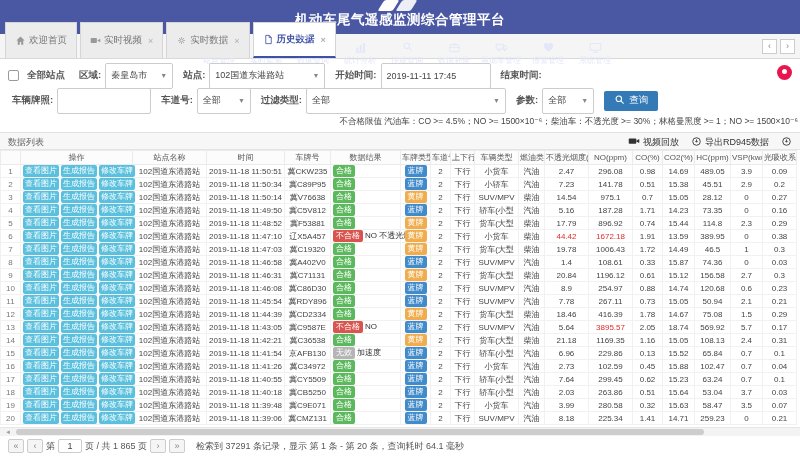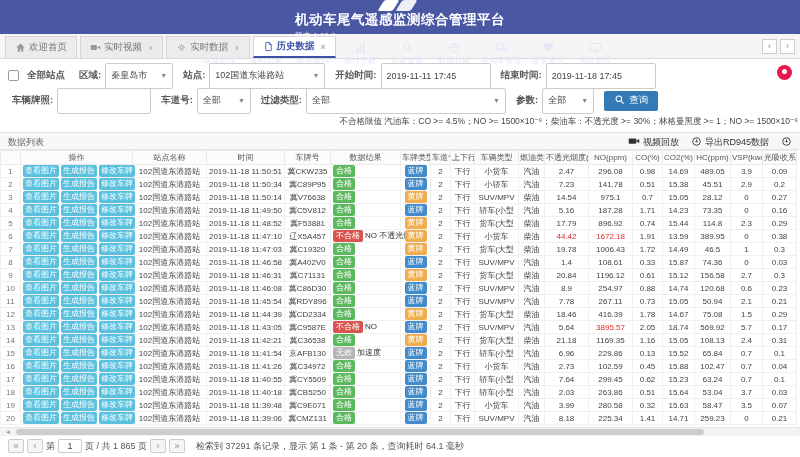--- a/index.html
+++ b/index.html
@@ -16,21 +16,21 @@
   .nav { display:flex; margin-left:14px; }
   .nav-item { width:47px; text-align:center; font-size:8px; color:#e3e7f7; cursor:pointer; line-height:9px; }
   .nav-item .ni-icon { display:block; height:14px; color:#e3e7f7; margin-bottom:1px; }
   .nav-item svg { vertical-align:top; }
   .header-right { margin-left:auto; display:flex; align-items:center; }
   .pin-badge { width:15px; height:15px; border-radius:50%; background:#e9164d; position:relative; }
   .pin-badge::after { content:""; position:absolute; left:5px; top:4px; width:5px; height:5px; border-radius:50%; background:#fff; }
 
   
   .tabbar { height:25px; background:#f5f5f5; border-bottom:1px solid #d9d9d9; display:flex; align-items:flex-end; padding:0 5px; }
-  .tab { height:22px; display:flex; align-items:center; gap:3px; padding:0 9px; margin-right:3px;
+  .tab { height:36px; display:flex; align-items:center; gap:3px; padding:0 9px; margin-right:3px;
     background:#ececec; border:1px solid #d5d5d5; border-bottom:none; font-size:9.5px; color:#777; cursor:pointer; }
   .tab .t-icon { height:11px; color:#999; }
   .tab.active { background:#fff; color:#3f51a5; border-bottom:2px solid #3f51a5; font-weight:bold; }
   .tab.active .t-icon { color:#3f51a5; }
   .tab .close { color:#b0b0b0; margin-left:3px; font-size:9px; }
   .tab-arrows { margin-left:auto; display:flex; gap:3px; margin-bottom:4px; }
   .tab-arrow { width:15px; height:15px; border:1px solid #ccc; background:#fff; color:#888;
     text-align:center; line-height:13px; font-size:9px; cursor:pointer; }
 
   
@@ -202,23 +202,20 @@
     <span class="flabel">站点:</span>
     <span class="fselect w-station">
       <span>102国道东港路站</span>
       <span class="caret">▼</span>
     </span>
     <span class="flabel">开始时间:</span>
     <span class="finput w-date">
       <span>2019-11-11 17:45</span>
     </span>
     <span class="flabel">结束时间:</span>
-    <span class="finput w-date">
-      <span>2019-11-18 17:45</span>
-    </span>
   </div>
   <div class="frow">
     <span class="flabel first">车辆牌照:</span>
     <span class="finput w-plate">
       <span></span>
     </span>
     <span class="flabel">车道号:</span>
     <span class="fselect w-lane">
       <span>全部</span>
       <span class="caret">▼</span>

